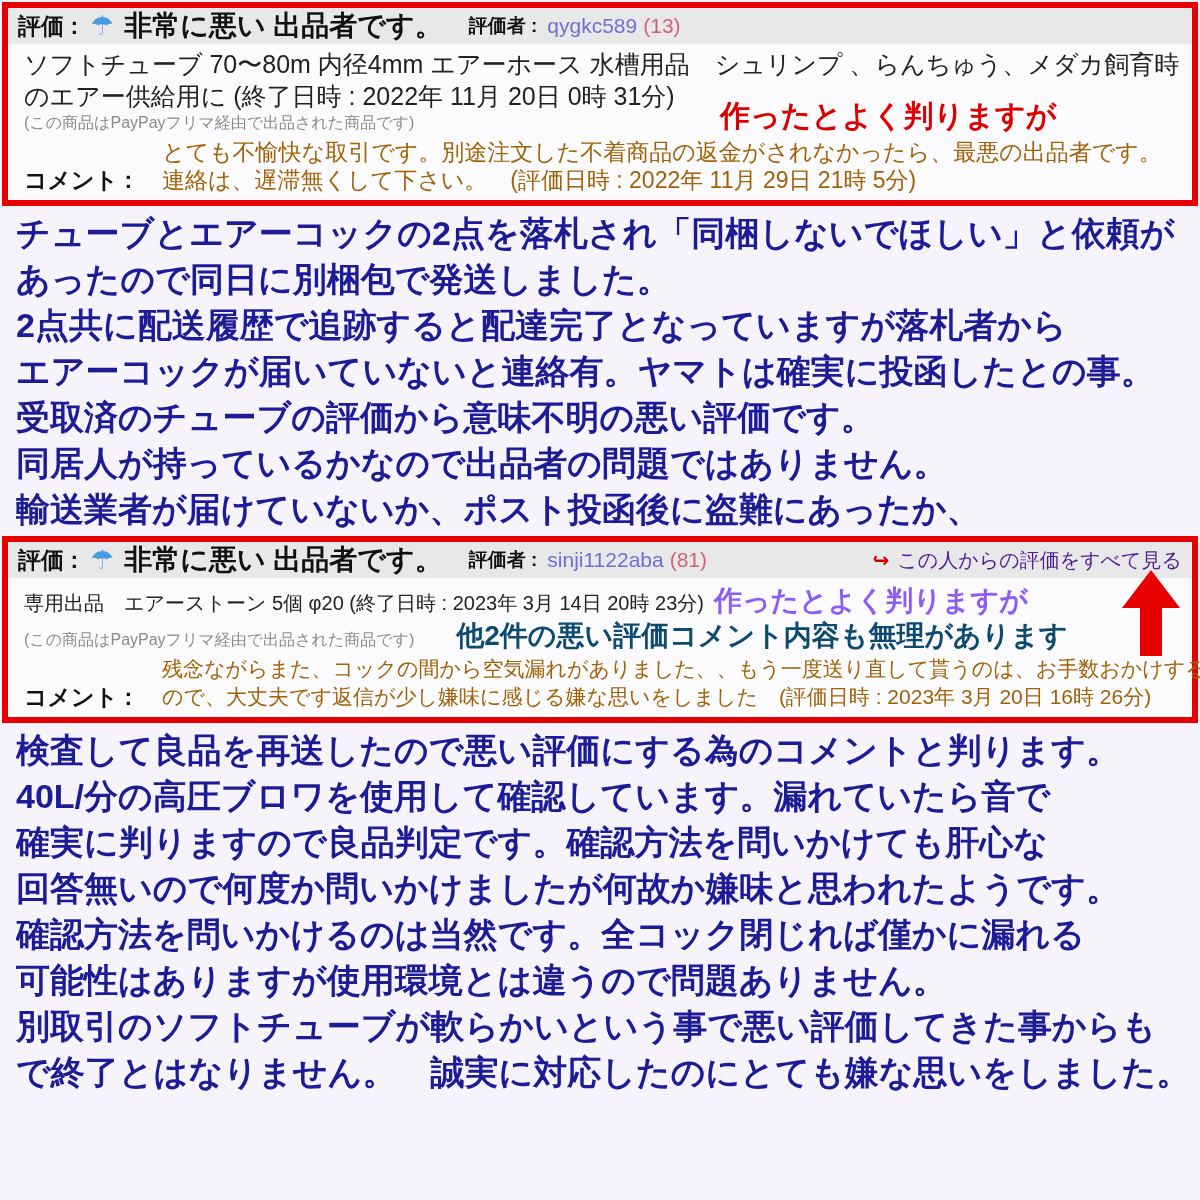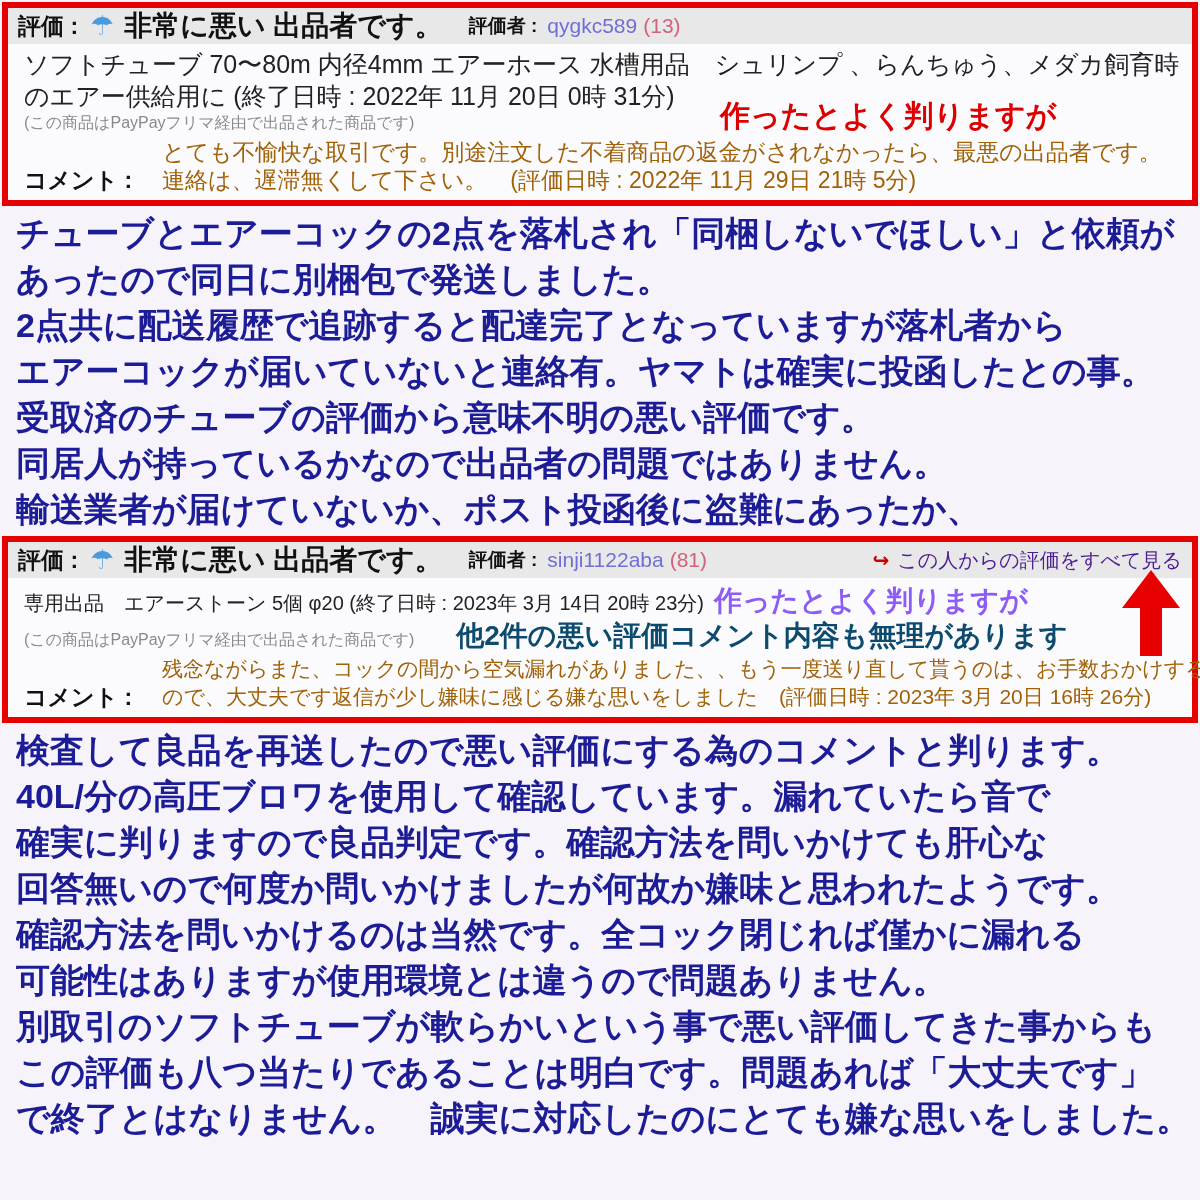--- a/index.html
+++ b/index.html
@@ -144,17 +144,16 @@
   </section>
 
   <div class="rebuttal">
     <div class="line">検査して良品を再送したので悪い評価にする為のコメントと判ります。</div>
     <div class="line">40L/分の高圧ブロワを使用して確認しています。漏れていたら音で</div>
     <div class="line">確実に判りますので良品判定です。確認方法を問いかけても肝心な</div>
     <div class="line">回答無いので何度か問いかけましたが何故か嫌味と思われたようです。</div>
     <div class="line">確認方法を問いかけるのは当然です。全コック閉じれば僅かに漏れる</div>
     <div class="line">可能性はありますが使用環境とは違うので問題ありません。</div>
     <div class="line">別取引のソフトチューブが軟らかいという事で悪い評価してきた事からも</div>
-    <div class="line">この評価も八つ当たりであることは明白です。問題あれば「大丈夫です」</div>
     <div class="line">で終了とはなりません。　誠実に対応したのにとても嫌な思いをしました。</div>
   </div>
 
 </div>
 
 </body></html>

